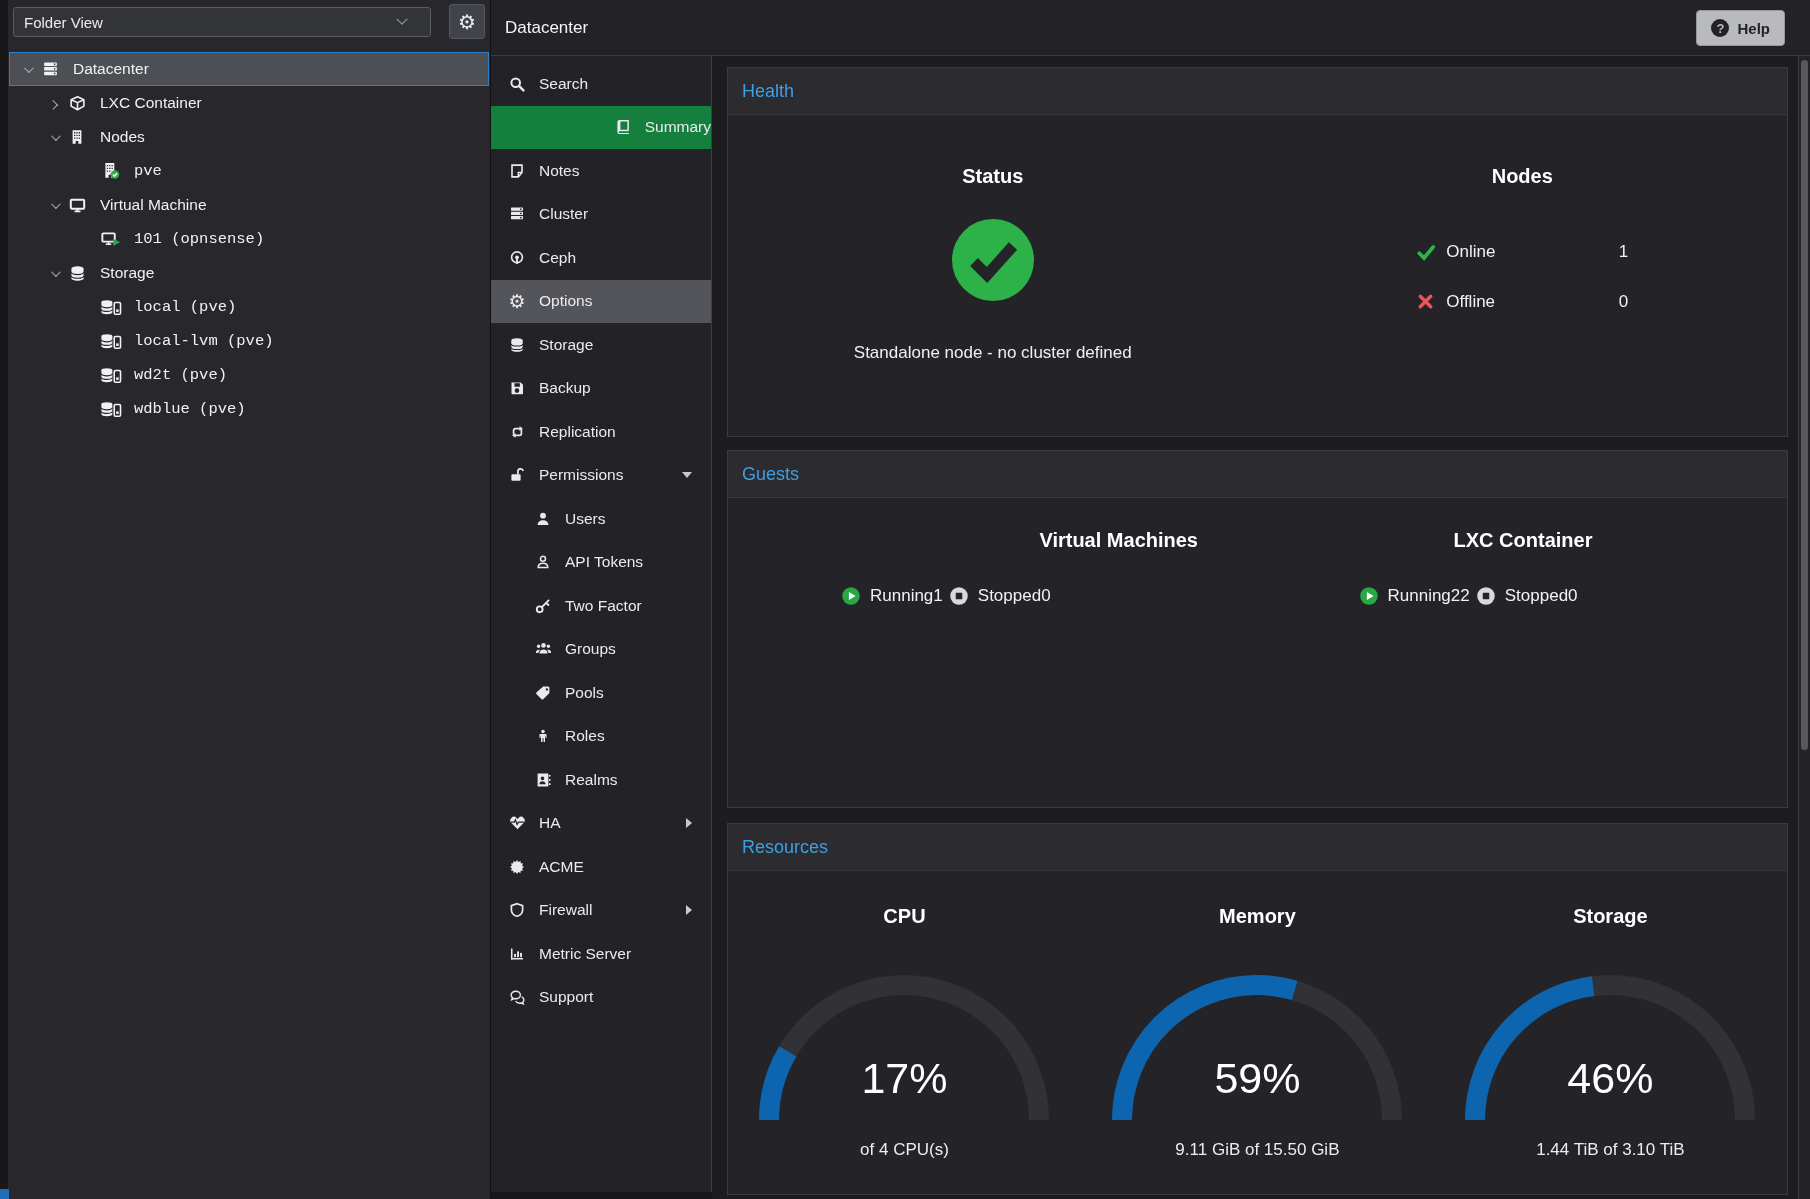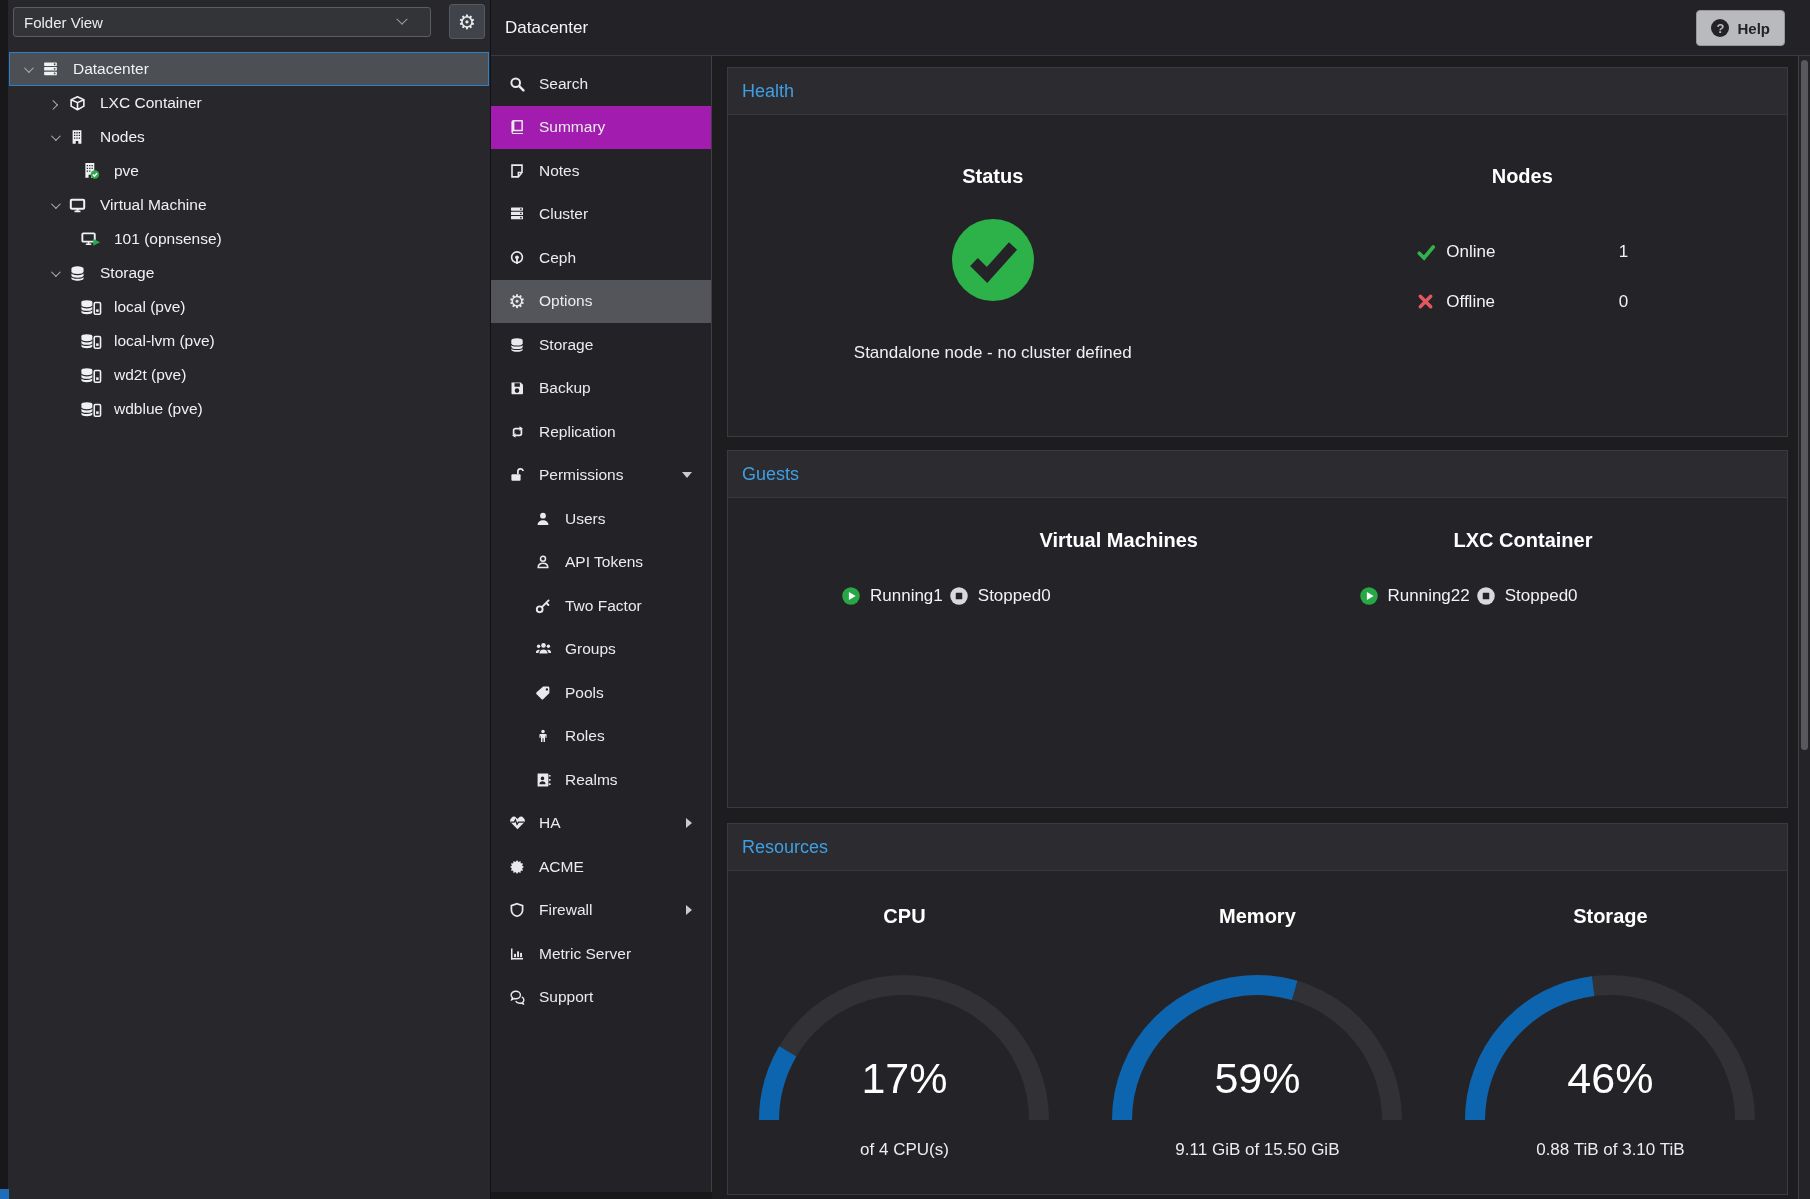--- a/index.html
+++ b/index.html
@@ -19,21 +19,21 @@
     padding:0 24px 0 10px; font-size:15px; color:#ececec; cursor:pointer; }
   .chev { width:8px; height:8px; border-right:1.6px solid #9a9ba0; border-bottom:1.6px solid #9a9ba0;
     transform:rotate(45deg) translate(-2px,-2px); }
   .gearbtn { position:absolute; left:441px; top:4px; width:36px; height:35px;
     background:#404349; border:1px solid #55585e; border-radius:3px;
     color:#ececee; font-size:20px; line-height:1; display:flex; align-items:center; justify-content:center; cursor:pointer; }
   .tree { position:absolute; top:52px; left:0; right:0; margin:0; padding:0; list-style:none; }
   .tree li { height:34px; display:flex; align-items:center; font-size:15.5px; color:#f0f1f2; cursor:pointer; }
   .tree li.lvl0 { padding-left:8px; }
   .tree li.lvl1 { padding-left:36px; }
-  .tree li.lvl2 { padding-left:70px; }
+  .tree li.lvl2 { padding-left:90px;font-family:Liberation Mono, monospace; }
   .tree li.selected { background:#4c4f54; box-shadow:inset 0 0 0 1px #2d7fc9; margin:0 1px; }
   .caret-slot { width:20px; display:flex; align-items:center; justify-content:center; }
   .tcaret { width:7px; height:7px; border-right:1.5px solid #b2b3b7; border-bottom:1.5px solid #b2b3b7; }
   .c-exp { transform:rotate(45deg) translateY(-2px); }
   .c-col { transform:rotate(-45deg) translateX(-2px); }
   .icon-slot { width:26px; margin-right:10px; display:flex; align-items:center; justify-content:center; flex:none; }
   .icon-slot svg { display:block; }
   
   .topbar { position:absolute; left:491px; top:0; width:1319px; height:56px;
     background:#232327; border-bottom:1px solid #3a3a3f; }
@@ -44,21 +44,21 @@
     display:flex; align-items:center; gap:8px; cursor:pointer; }
   .qmark { width:18px; height:18px; border-radius:50%; background:#232327; color:#b9babd;
     font-size:13px; font-weight:bold; display:flex; align-items:center; justify-content:center; }
   
   .navpanel { position:absolute; left:491px; top:56px; width:221px; bottom:7px;
     background:#232327; border-right:1px solid #3e3e43; }
   .navpanel ul { margin:0; padding:6px 0 0 0; list-style:none; }
   .navpanel li { height:43.5px; display:flex; align-items:center; padding-left:16px;
     font-size:15.5px; color:#ebebed; position:relative; cursor:pointer; }
   .navpanel li.indent { padding-left:42px; }
-  .navpanel li.sel { background:#a21caf; }
+  .navpanel li.sel { background:#15803d;justify-content:flex-end; }
   .navpanel li.hl  { background:#53555b; }
   .nav-ic { width:20px; margin-right:12px; display:flex; align-items:center; justify-content:center; flex:none;
     color:#eaeaec; font-size:19px; line-height:1; }
   .navcaret { position:absolute; right:19px; top:50%; }
   .tri-down { margin-top:-3px; width:0; height:0; border-left:5px solid transparent; border-right:5px solid transparent; border-top:6px solid #cacace; }
   .tri-right { margin-top:-5px; width:0; height:0; border-top:5px solid transparent; border-bottom:5px solid transparent; border-left:6px solid #cacace; }
   
   .content { position:absolute; left:712px; top:56px; width:1086px; bottom:0; background:#1d1d20; }
   .panel { position:absolute; left:15px; width:1061px; background:#242428; border:1px solid #3a3a3f; }
   .panel-health { top:11px; height:370px; }
@@ -577,21 +577,21 @@
       </div>
       <div class="gaugecol">
         <div class="gtitle">Storage</div>
         <div class="gaugebox">
           <svg width="300" height="160" viewBox="0 0 300 160">
             <path class="gtrack" d="M15 150 A135 135 0 0 1 285 150" pathLength="100" stroke="#313136"></path>
             <path class="gval" d="M15 150 A135 135 0 0 1 285 150" pathLength="100" stroke="#0d64af" stroke-dasharray="46 100"></path>
           </svg>
           <div class="gpct">46%</div>
         </div>
-        <div class="gsub">0.88 TiB of 3.10 TiB</div>
+        <div class="gsub">1.44 TiB of 3.10 TiB</div>
       </div>
     </div>
   </section>
 </main>
 
 <div class="scroll">
   <div class="thumb"></div>
 </div>
 <div class="corner-accent"></div>
 

